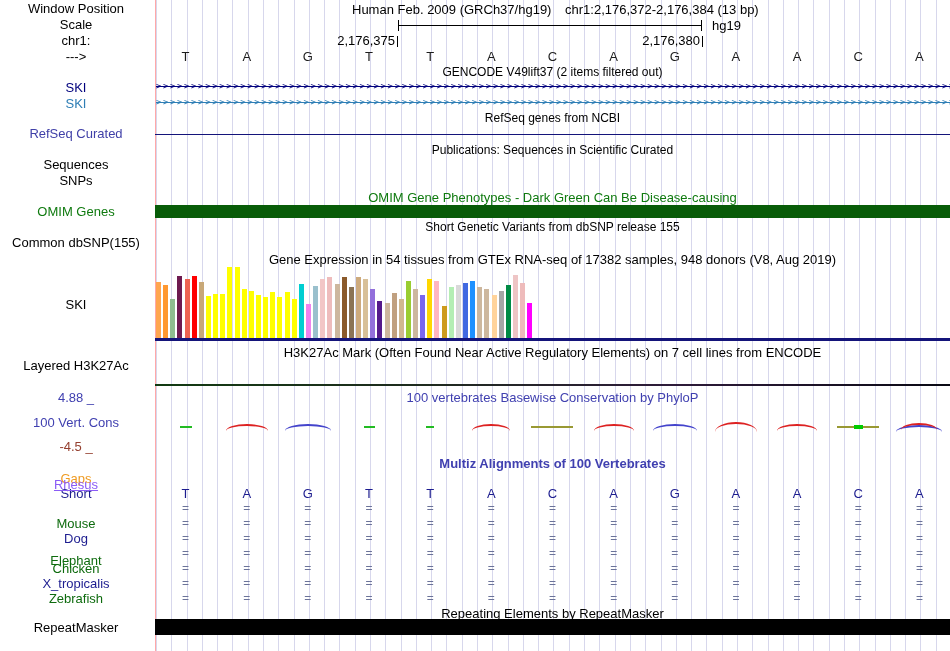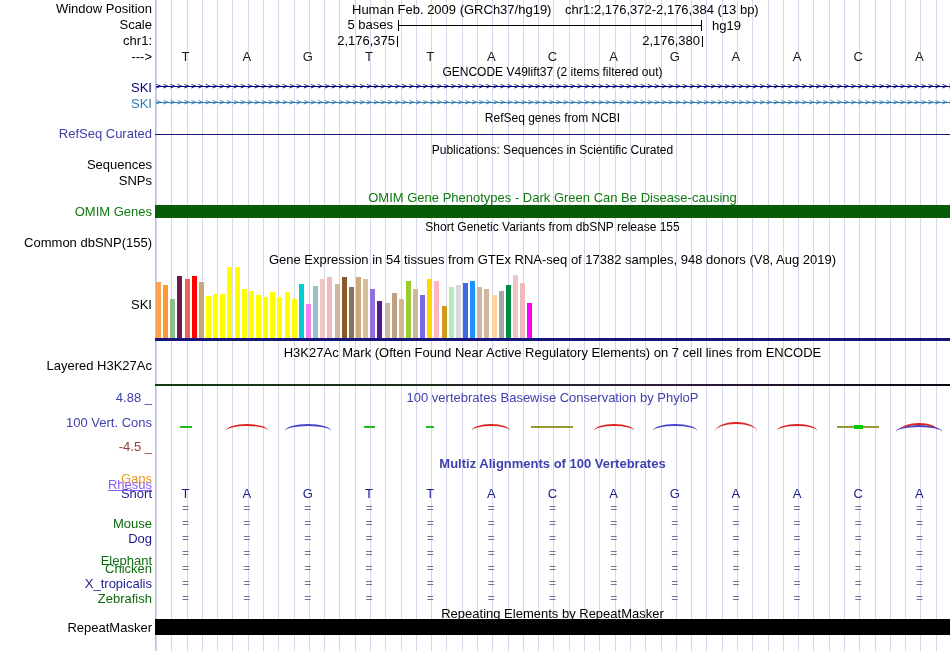--- a/index.html
+++ b/index.html
@@ -1,21 +1,21 @@
 <!DOCTYPE html>
 <html><head>
 <meta charset="utf-8">
 <style>
   html,body{margin:0;padding:0;background:#fff;}
   #browser{position:relative;width:950px;height:651px;background:#fff;overflow:hidden;
            font-family:"Liberation Sans","DejaVu Sans",sans-serif;color:#000;}
   #grid{position:absolute;left:155px;top:0;width:795px;height:651px;box-sizing:border-box;
         border-left:1px solid #ffa8a8;
         background:repeating-linear-gradient(to right,#d7d7ec 0px,#d7d7ec 1px,transparent 1px,transparent 15.288px);}
-  .lbl{position:absolute;left:0;width:152px;text-align:right;font-size:13px;line-height:13px;white-space:nowrap;}
+  .lbl{position:absolute;left:0;width:152px;text-align:center;font-size:13px;line-height:13px;white-space:nowrap;}
   .title{position:absolute;left:155px;width:795px;text-align:center;font-size:12px;line-height:13px;white-space:nowrap;}
   .title-lg{font-size:13px;}
   .hline{position:absolute;height:1px;background:#14147a;left:155px;width:795px;}
   .seqrow{position:absolute;left:155px;width:795px;height:14px;}
   .seqrow span{position:absolute;top:0;width:61.15px;text-align:center;font-size:13px;line-height:14px;}
   .arrowrow{position:absolute;left:156px;width:794px;height:9px;overflow:hidden;white-space:nowrap;
             font-size:9px;line-height:9px;letter-spacing:1.6px;font-family:"DejaVu Sans Mono",monospace;}
   .linethru{background:linear-gradient(to bottom,transparent 4px,currentColor 4px,currentColor 5px,transparent 5px);}
   #scale-bar{position:absolute;left:398px;top:20px;width:304px;height:11px;box-sizing:border-box;
              border-left:1px solid #000;border-right:1px solid #000;}
@@ -40,21 +40,20 @@
   <div id="grid"></div>
 
   <div class="lbl" style="top:2px">Window Position</div>
   <div class="lbl" style="top:18px">Scale</div>
   <div class="lbl" style="top:34px">chr1:</div>
   <div class="lbl" style="top:50px">---&gt;</div>
 
   <div style="position:absolute;left:352px;top:2px;font-size:13px;white-space:nowrap">Human Feb. 2009 (GRCh37/hg19)</div>
   <div style="position:absolute;left:565px;top:2px;font-size:13px;white-space:nowrap">chr1:2,176,372-2,176,384 (13 bp)</div>
 
-  <div class="coordnum" style="left:155px;top:18px;width:238px">5 bases</div>
   <div id="scale-bar"></div>
   <div style="position:absolute;left:712px;top:18px;font-size:13px">hg19</div>
 
   <div class="coordnum" style="left:155px;top:34px;width:240px">2,176,375</div>
   <div class="coordnum" style="left:460px;top:34px;width:240px">2,176,380</div>
   <div class="tick" style="left:397px;top:36px"></div>
   <div class="tick" style="left:702px;top:36px"></div>
 
   <div class="seqrow" id="seq-top" style="top:50px;color:#1c1c1c">
       <span style="left: 0px;">T</span>

